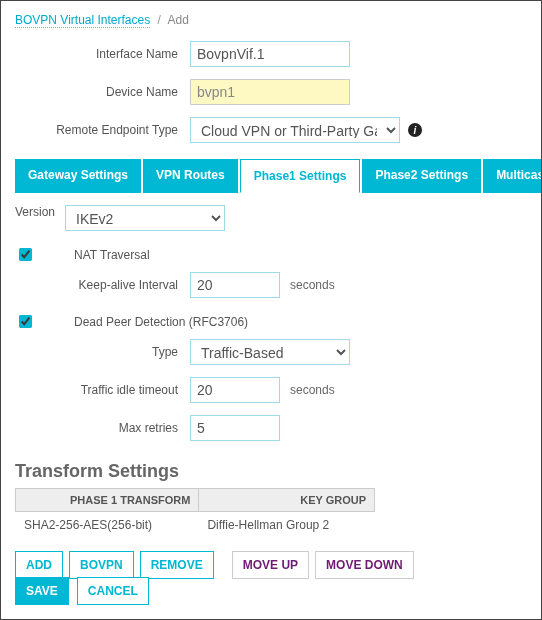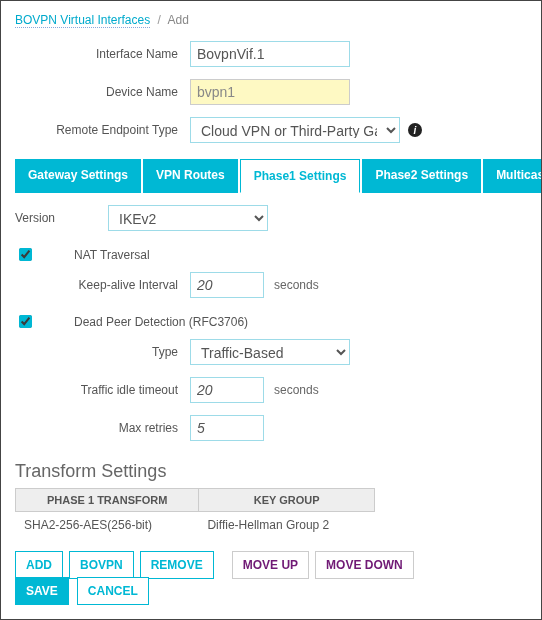--- a/index.html
+++ b/index.html
@@ -20,52 +20,52 @@
   .breadcrumb .sep { color:#999; margin:0 4px; }
   .form-row { display:flex; align-items:center; margin-bottom:12px; }
   .form-row label { width:175px; text-align:right; padding-right:12px; color:#555; }
   input[type=text], select {
     height:26px; border:1px solid #9ddbe8; background:#fff; color:#555;
     padding:4px 6px; font-size:14px;
   }
   input[type=text]:disabled { background:#fef9c3; color:#888; border-color:#ccc;}
   .w160 { width:160px; }
   .w210 { width:210px; }
-  .w90  { width:74px;font-style:italic; }
+  .w90  { width:90px; }
   .tabs { display:flex; margin:16px 0 12px 0;text-align:right; }
   .tab {
     background:#00b8d4; color:#fff; font-size:12px;
     padding:9px 13px; margin-right:2px; cursor:pointer;
     font-weight:bold; white-space:nowrap;
   }
   .tab.active { background:#fff; color:#00b8d4; border:1px solid #00b8d4; border-bottom:1px solid #fff;}
   .section-chk { display:flex; align-items:center; margin-top:14px; margin-bottom:8px;gap:36px;}
   .section-chk input { margin-right:6px; accent-color:#00b8d4;}
   .unit { margin-left:10px; color:#666; }
-  h3.settings { font-weight:400; font-size:18px; color:#666; margin:20px 0 6px 0;}
+  h3.settings { font-weight:700; font-size:18px; color:#666; margin:20px 0 6px 0;}
   table.tfm { border-collapse:collapse; width:360px; }
   table.tfm th {
-    background:#eee; border:1px solid #ccc; text-align:center;
+    background:#eee; border:1px solid #ccc; text-align:right;
     padding:5px 8px; font-size:11px; font-weight:bold; color:#555;
   }
   table.tfm td { padding:6px 8px; border:1px solid transparent; color:#555; }
   .btnrow { display:flex; gap:6px; margin-top:12px; }
   .btn {
     border:1px solid #00b8d4; color:#00b8d4; background:#fff;
     padding:6px 10px; font-size:12px; cursor:pointer; font-weight:bold;
   }
   .btn.disabled { border-color:#ccc; color:#701a75; cursor:default; }
   .btn.primary { background:#00b8d4; color:#fff; border-color:#00b8d4; }
   .info-icon {
     display:inline-flex; width:14px;height:14px; border-radius:50%;
     background:#222; color:#fff; align-items:center; justify-content:center;
     font-size:10px; font-weight:bold; font-style:italic; margin-left:8px; cursor:pointer;
   }
   .bottom { position:absolute; left:14px; bottom:14px; display:flex; gap:8px;}
-  .v-row { display:flex; align-items:center; margin:6px 0 2px 0;gap:43px;}
+  .v-row { display:flex; margin:6px 0 2px 0;}
   .v-row label { margin-right:10px; }
 </style>
 </head>
 <body>
 
 <div class="breadcrumb">
   <a href="#" class="crumb">BOVPN Virtual Interfaces</a>
   <span class="sep">/</span>
   <span>Add</span>
 </div>

